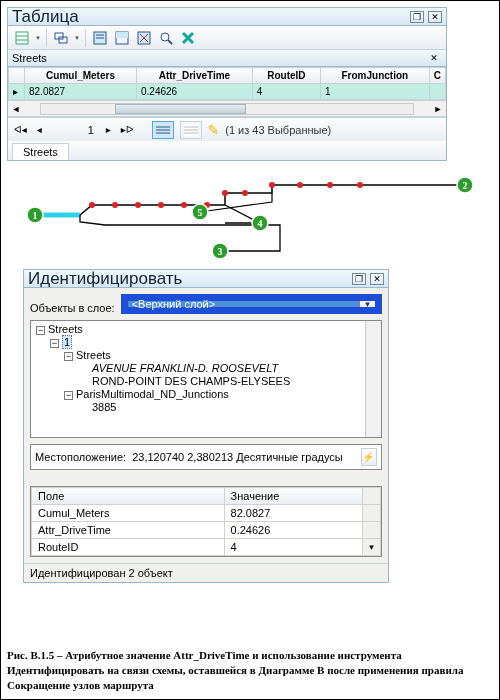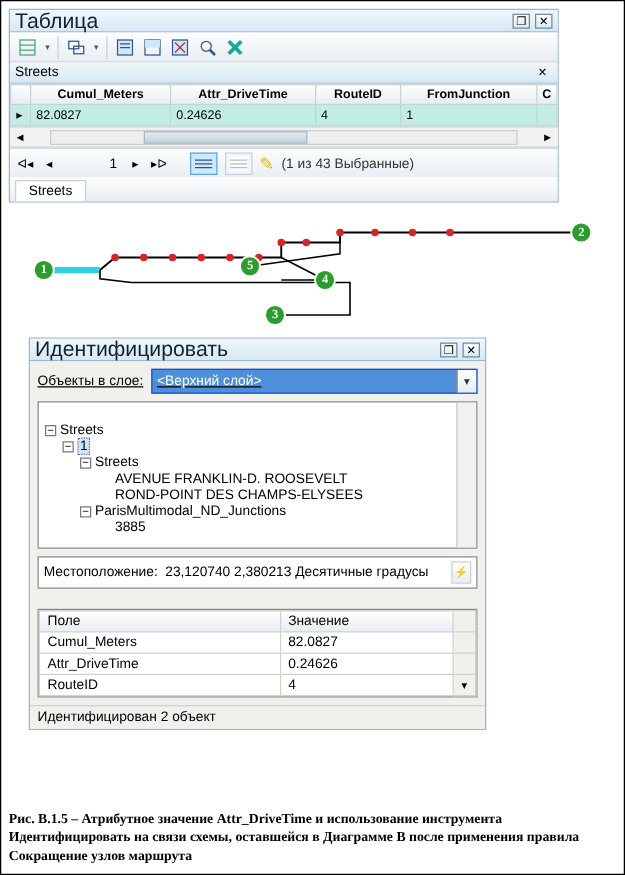--- a/index.html
+++ b/index.html
@@ -136,37 +136,37 @@
   }
 
   
   .diagram { width: 460px; height: 96px; margin: 2px auto 6px auto; position:relative; }
   .diagram svg { width:100%; height:100%; }
   .node-lbl { font: 10px Tahoma; fill:#fff; font-weight:bold; text-anchor:middle; dominant-baseline:central; }
 
   
   #identify-window { margin-top: 4px; }
   .id-body { background:#f0f0ec; padding:6px; }
-  .id-row { display:flex; align-items:center; gap:6px; margin-bottom:6px;text-decoration:underline; }
+  .id-row { display:flex; align-items:flex-end; gap:6px; margin-bottom:6px; }
   .layer-select {
-    flex:1; height:20px; background:#4d90d9; color:#fff; border:1px solid #1d4ed8;
+    flex:1; height:20px; background:#4d90d9; color:#fff; border:7px solid #1d4ed8;
     padding: 0 4px; font-size:11px; cursor:pointer;
     display:flex; align-items:center;
     position:relative;
   }
   .layer-select .dd {
     position:absolute; right:0; top:0; bottom:0; width:16px;
     background:linear-gradient(#fdfdfd,#e8edf1);
     border-left:1px solid #888;
     display:flex; align-items:center; justify-content:center;
     color:#333; font-size:9px;
   }
   .tree {
     background:#fff; border:1px solid #888; height:118px;
-    font-size:11px; padding:15px 3px 3px 3px; overflow:auto; position:relative;
+    font-size:11px; padding:1px 3px 3px 3px; overflow:auto; position:relative;
   }
   .tree ul { list-style:none; margin:0; padding:0 0 0 14px; }
   .tree li { margin:1px 0; white-space:nowrap; }
   .tree .tgl {
     display:inline-block; width:9px; height:9px; border:1px solid #7a7a7a;
     text-align:center; line-height:7px; font-size:9px; margin-right:3px;
     background:#fff; cursor:pointer;
   }
   .tree .sel { background:#cfe8ff; border:1px dotted #66a; padding:0 1px; }
   .loc {
@@ -390,21 +390,21 @@
       </div>
 
       <div class="tree">
         <ul style="padding-left:2px;">
           <li><span class="tgl">−</span><span>Streets</span>
             <ul>
               <li><span class="tgl">−</span><span class="sel">1</span>
                 <ul>
                   <li><span class="tgl">−</span><span>Streets</span>
                     <ul>
-                      <li style="padding-left:14px;"><span>AVENUE FRANKLIN-D. ROOSEVELT</span></li>
+                      <li style="padding-left:14px;font-style:italic;"><span>AVENUE FRANKLIN-D. ROOSEVELT</span></li>
                       <li style="padding-left:14px;"><span>ROND-POINT DES CHAMPS-ELYSEES</span></li>
                     </ul>
                   </li>
                   <li><span class="tgl">−</span><span>ParisMultimodal_ND_Junctions</span>
                     <ul>
                       <li style="padding-left:14px;"><span>3885</span></li>
                     </ul>
                   </li>
                 </ul>
               </li>

